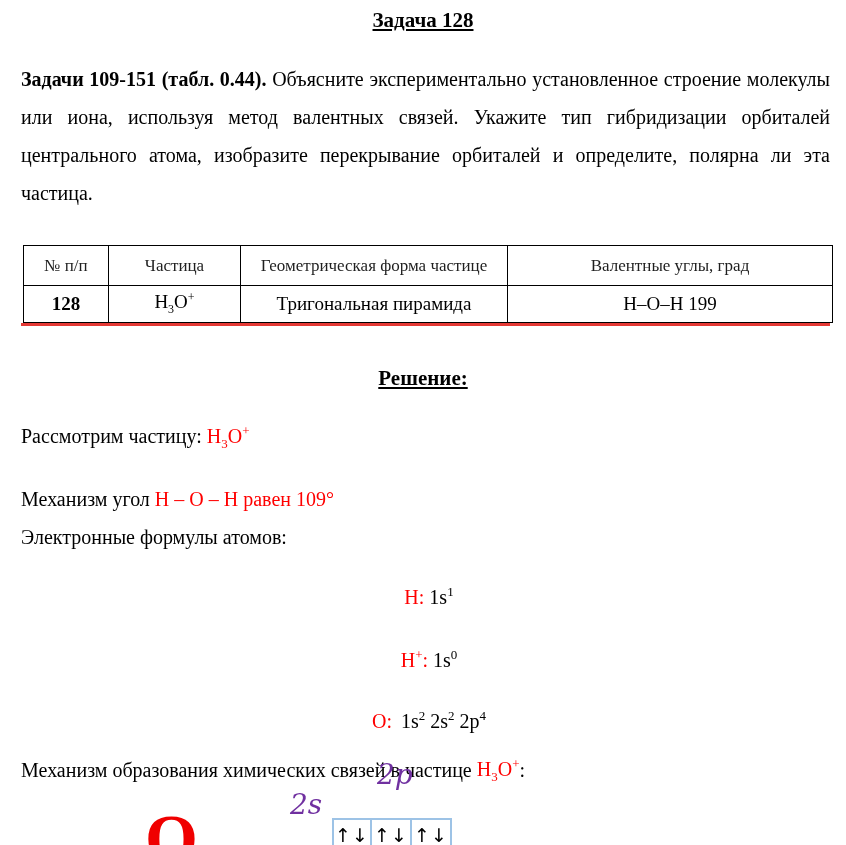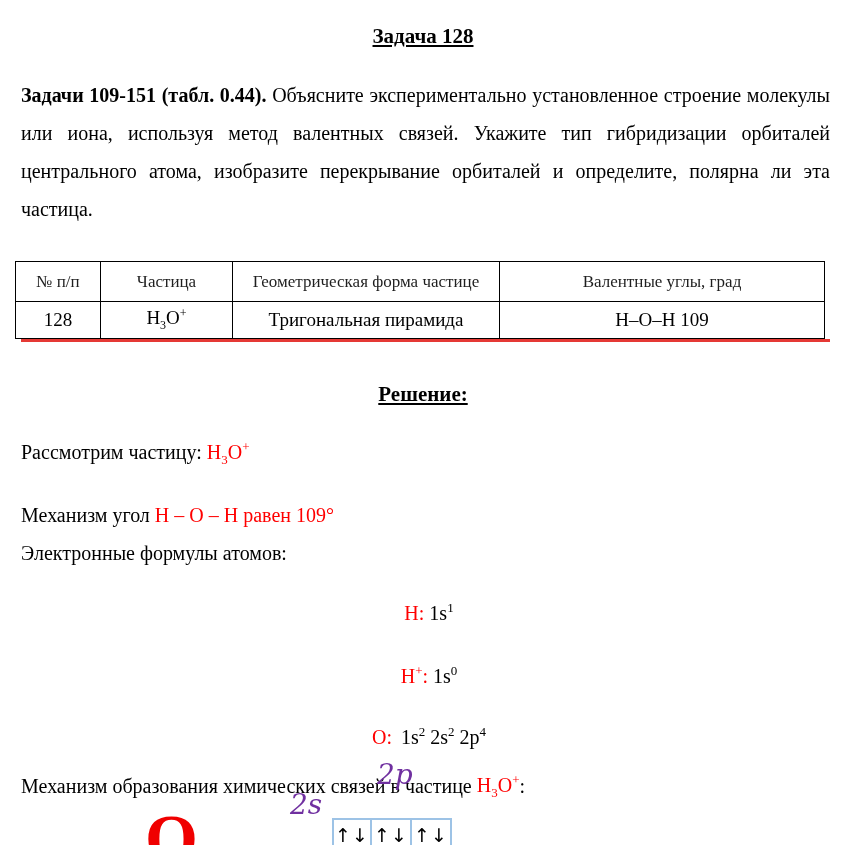--- a/index.html
+++ b/index.html
@@ -7,50 +7,50 @@
   .page {
     position: relative;
     width: 846px;
     height: 845px;
     overflow: hidden;
     background: #ffffff;
     color: #000000;
     font-family: "Liberation Serif", "DejaVu Serif", serif;
   }
   .doc-title {
-    padding-top: 24px;
+    padding-top: 8px;
     text-align: center;
     font-size: 21px;
     font-weight: bold;
     text-decoration: underline;
   }
   .problem {
     margin: 27px 16px 0 21px;
     font-size: 20px;
     line-height: 38px;
     text-align: justify;
   }
   .problem b { font-weight: bold; }
 
   .task-table {
-    margin: 33px 16px 0 15px;
+    margin: 33px 16px 0 23px;
     width: 809px;
     border-collapse: collapse;
     table-layout: fixed;
   }
   .task-table th, .task-table td {
     border: 1px solid #000000;
     text-align: center;
     vertical-align: middle;
     overflow: hidden;
   }
   .task-table th { height: 40px; font-size: 17px; font-weight: normal; color: #1f1f1f; }
   .task-table td { height: 37px; font-size: 19px; }
   .task-table td sub, .task-table td sup { font-size: 12px; }
-  .bold { font-weight: normal; }
+  .bold { font-weight: bold; }
   col.c1 { width: 85px; } col.c2 { width: 132px; } col.c3 { width: 267px; } col.c4 { width: 325px; }
 
   .red-rule { margin-left: 21px; width: 809px; height: 3px; background: #e53935; }
 
   .solution-heading {
     margin-top: 40px;
     text-align: center;
     font-size: 21px;
     font-weight: bold;
     text-decoration: underline;
@@ -124,21 +124,21 @@
         <th>Частица</th>
         <th>Геометрическая форма частице</th>
         <th>Валентные углы, град</th>
       </tr>
     </thead>
     <tbody>
       <tr>
         <td class="bold">128</td>
         <td><span>H</span><sub>3</sub><span>O</span><sup>+</sup></td>
         <td>Тригональная пирамида</td>
-        <td>H–O–H 109</td>
+        <td>H–O–H 199</td>
       </tr>
     </tbody>
   </table>
   <div class="red-rule"></div>
 
   <h2 class="solution-heading">Решение:</h2>
 
   <p class="line consider"><span>Рассмотрим частицу: </span><span class="red"><span>H</span><sub>3</sub><span>O</span><sup>+</sup></span></p>
 
   <p class="line angle"><span>Механизм угол </span><span class="red">H – O – H равен 109°</span></p>

